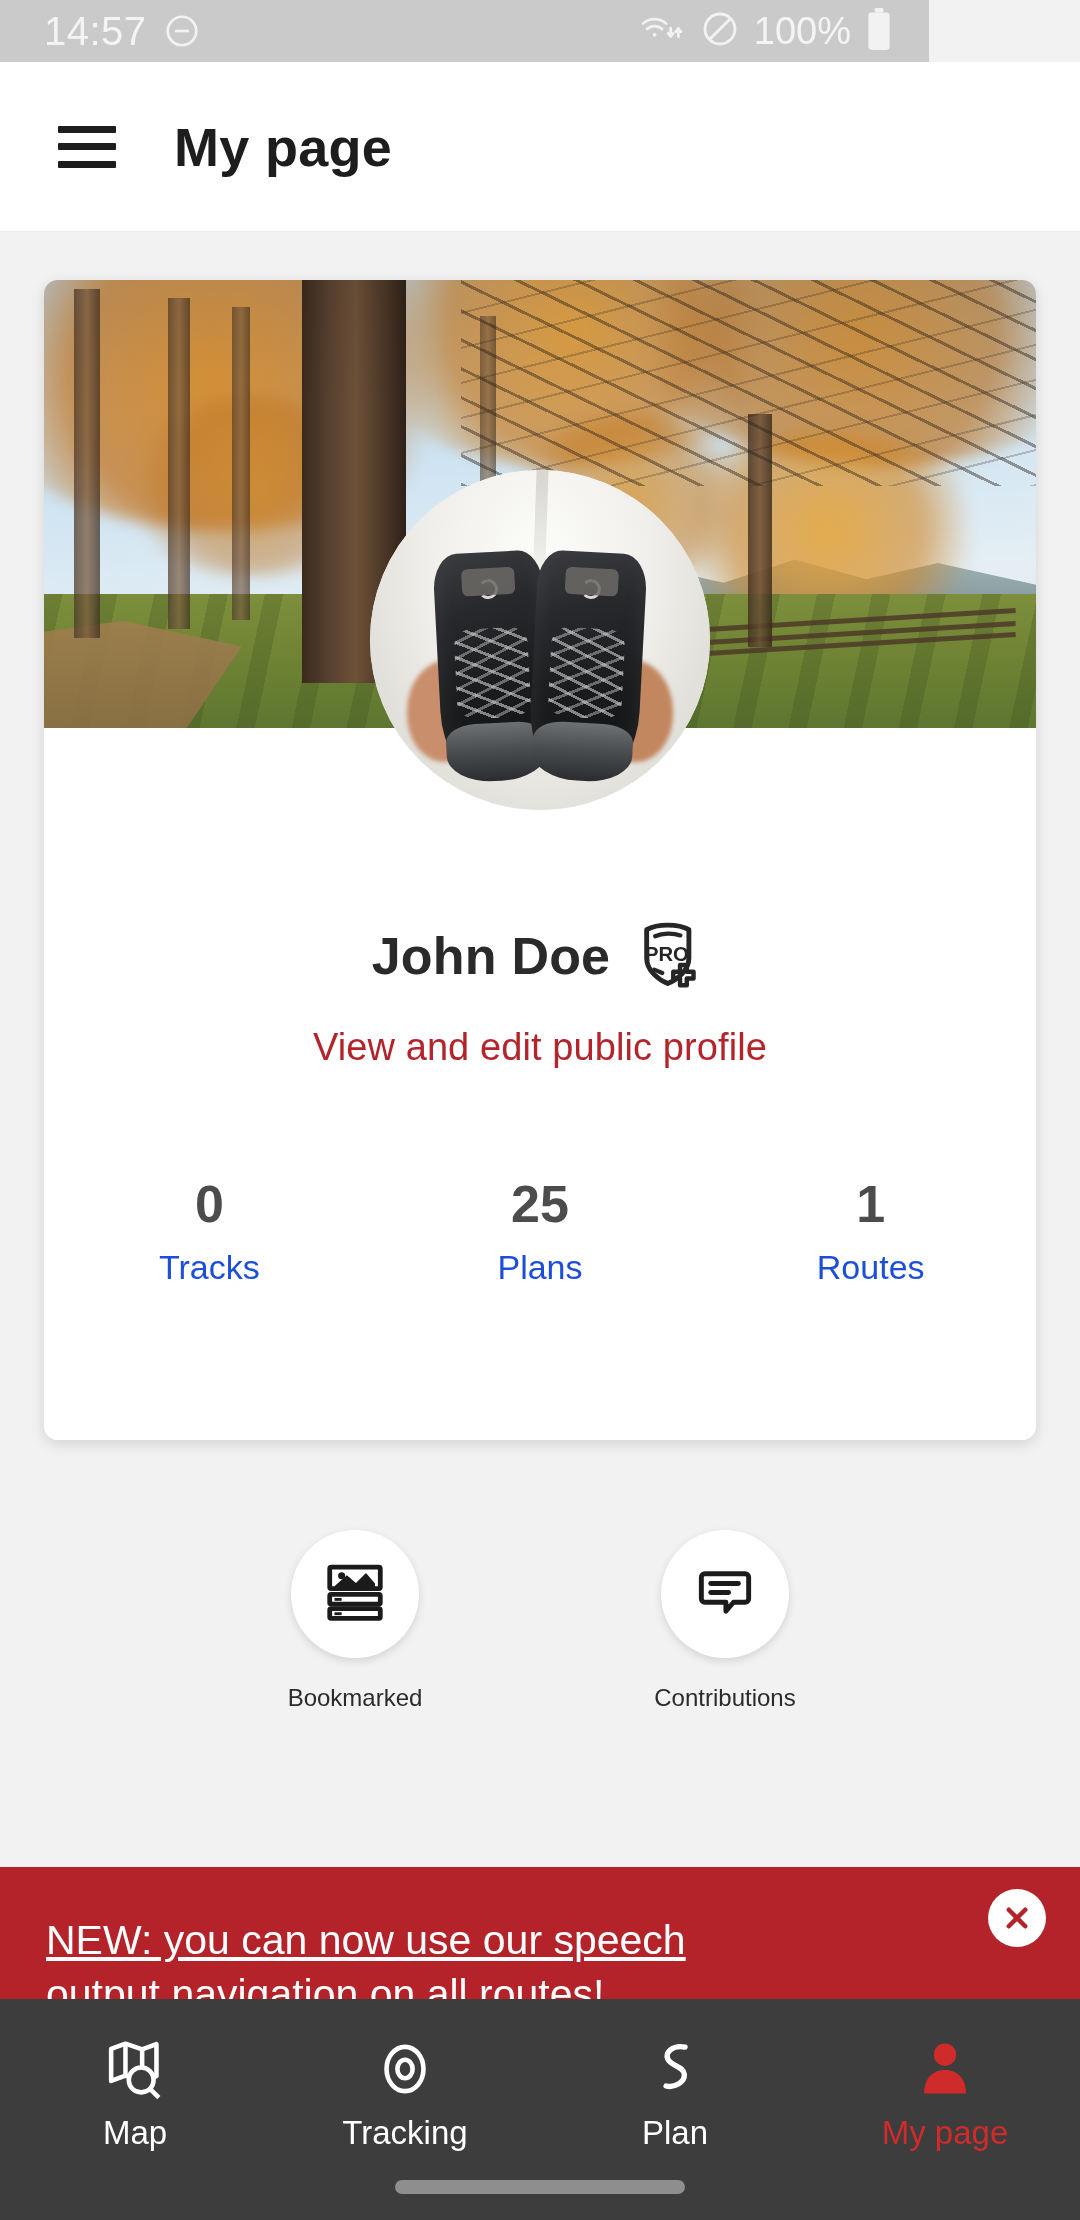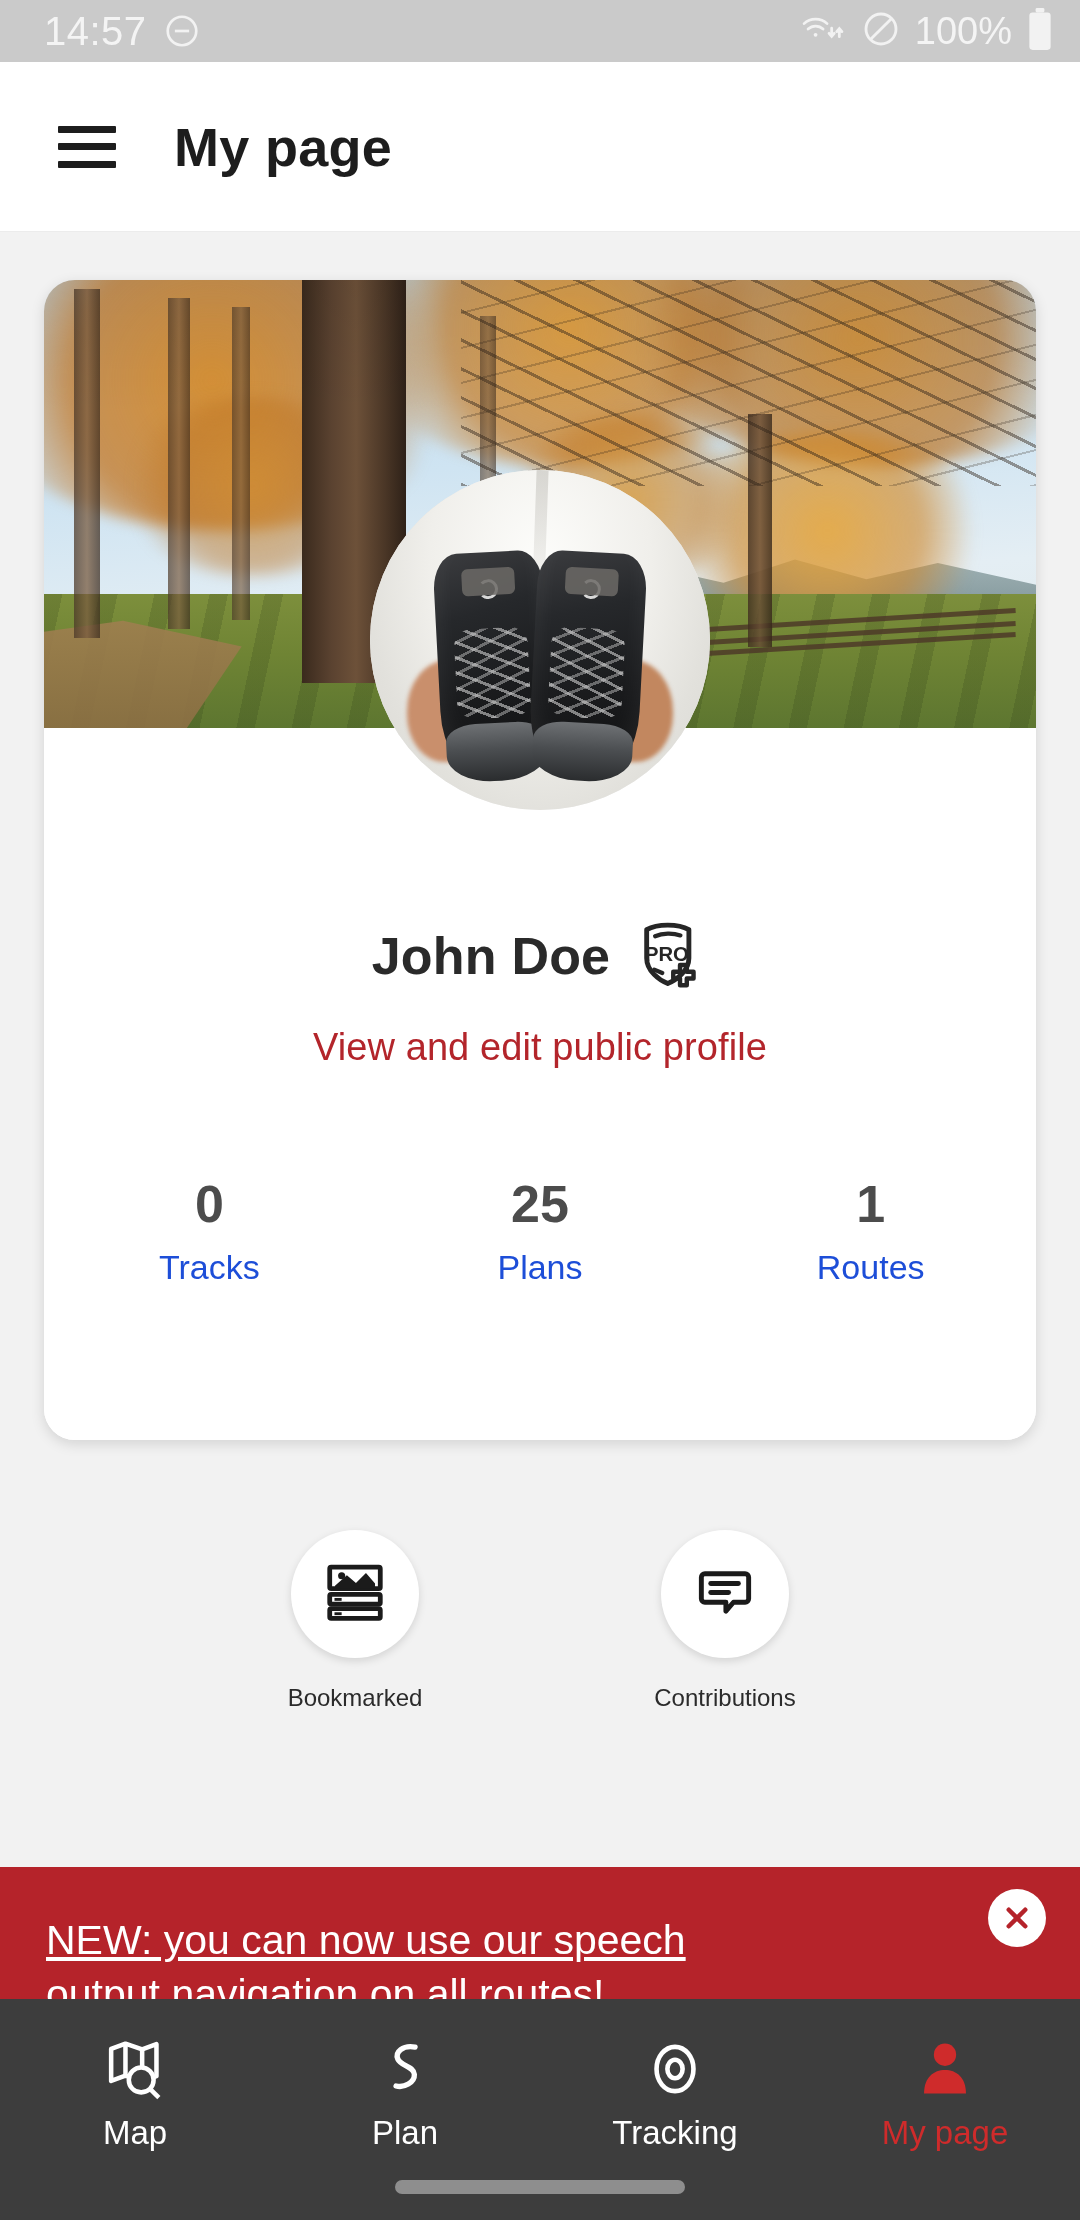--- a/index.html
+++ b/index.html
@@ -6,44 +6,44 @@
   html, body {
     width:1080px; height:2220px;
     font-family:"Liberation Sans", sans-serif;
     background:#f2f2f2;
     overflow:hidden;
   }
   #app { position:relative; width:1080px; height:2220px; background:#f2f2f2; }
 
   
   .statusbar {
-    position:absolute; top:0; left:0; width:1080px; height:62px;
+    position:absolute; top:0; left:0; width:929px; height:62px;
     background:#cacaca; display:flex; align-items:center;
-    padding:0 26px 0 44px; color:#fbfbfb;
+    padding:0 36px 0 44px; color:#fbfbfb;
   }
   .sb-time { font-size:40px; font-weight:400; letter-spacing:.5px; color:#f4f4f4; }
   .sb-dnd { margin-left:16px; display:flex; align-items:center; }
   .sb-right { margin-left:auto; display:flex; align-items:center; gap:14px; }
   .sb-batt-text { font-size:38px; color:#f4f4f4; letter-spacing:0px; }
 
   
   .appbar {
     position:absolute; top:62px; left:0; width:1080px; height:170px;
     background:#ffffff; display:flex; align-items:center; padding-left:58px;
     border-bottom:1px solid #ececec;
   }
   .hamburger { width:58px; height:42px; display:flex; flex-direction:column;
     justify-content:space-between; cursor:pointer; }
   .hamburger span { display:block; height:7px; background:#1d1d1d; border-radius:1px; }
   .appbar-title { margin-left:58px; font-size:54px; font-weight:700; color:#1d1d1d; letter-spacing:.3px; }
 
   
   .card {
     position:absolute; top:280px; left:44px; width:992px; height:1160px;
-    background:#ffffff; border-radius:31px;
+    background:#ffffff; border-radius:14px;
     box-shadow:0 4px 14px rgba(0,0,0,.13);
     overflow:hidden;
   }
   .cover { position:relative; width:100%; height:448px; overflow:hidden; }
   .cover-img { position:absolute; inset:0; }
 
   
   .sky {
     position:absolute; inset:0;
     background:linear-gradient(175deg,#bcd9ef 0%,#cfe4f2 42%,#e4eef4 68%,#dfe7e6 100%);
@@ -408,35 +408,35 @@
             <path d="M16 4.8 V18.2"></path>
           <circle cx="15.6" cy="17.6" r="5.2" fill="#3d3d3d"></circle>
           <line x1="19.4" y1="21.4" x2="23" y2="25"></line>
         </svg>
       </div>
       <div class="nav-lbl">Map</div>
     </div>
 
     <div class="nav-item">
       <div class="nav-ico">
-        <svg width="58" height="58" viewBox="0 0 26 26" fill="none" stroke="#ffffff" stroke-width="2.4" stroke-linecap="round">
-          <path d="M17.5 3.2 C12 2.2 8.4 5.4 9.8 8.6 C11.2 11.8 17 11.8 17.2 15.4 C17.4 19 12.5 21.6 9 20.6"></path>
-        </svg>
-      </div>
-      <div class="nav-lbl">Plan</div>
-    </div>
-
-    <div class="nav-item">
-      <div class="nav-ico">
         <svg width="60" height="60" viewBox="0 0 26 26" fill="none" stroke="#ffffff" stroke-width="2">
           <ellipse cx="13" cy="13" rx="8" ry="9.6"></ellipse>
           <ellipse cx="13" cy="13" rx="3.3" ry="4"></ellipse>
         </svg>
       </div>
       <div class="nav-lbl">Tracking</div>
+    </div>
+
+    <div class="nav-item">
+      <div class="nav-ico">
+        <svg width="58" height="58" viewBox="0 0 26 26" fill="none" stroke="#ffffff" stroke-width="2.4" stroke-linecap="round">
+          <path d="M17.5 3.2 C12 2.2 8.4 5.4 9.8 8.6 C11.2 11.8 17 11.8 17.2 15.4 C17.4 19 12.5 21.6 9 20.6"></path>
+        </svg>
+      </div>
+      <div class="nav-lbl">Plan</div>
     </div>
 
     <div class="nav-item active">
       <div class="nav-ico">
         <svg width="56" height="58" viewBox="0 0 24 26" fill="#cf2b2b">
           <circle cx="12" cy="6.6" r="5"></circle>
           <path d="M2.6 24 C2.6 16.6 7 13.4 12 13.4 C17 13.4 21.4 16.6 21.4 24 Z"></path>
         </svg>
       </div>
       <div class="nav-lbl">My page</div>

